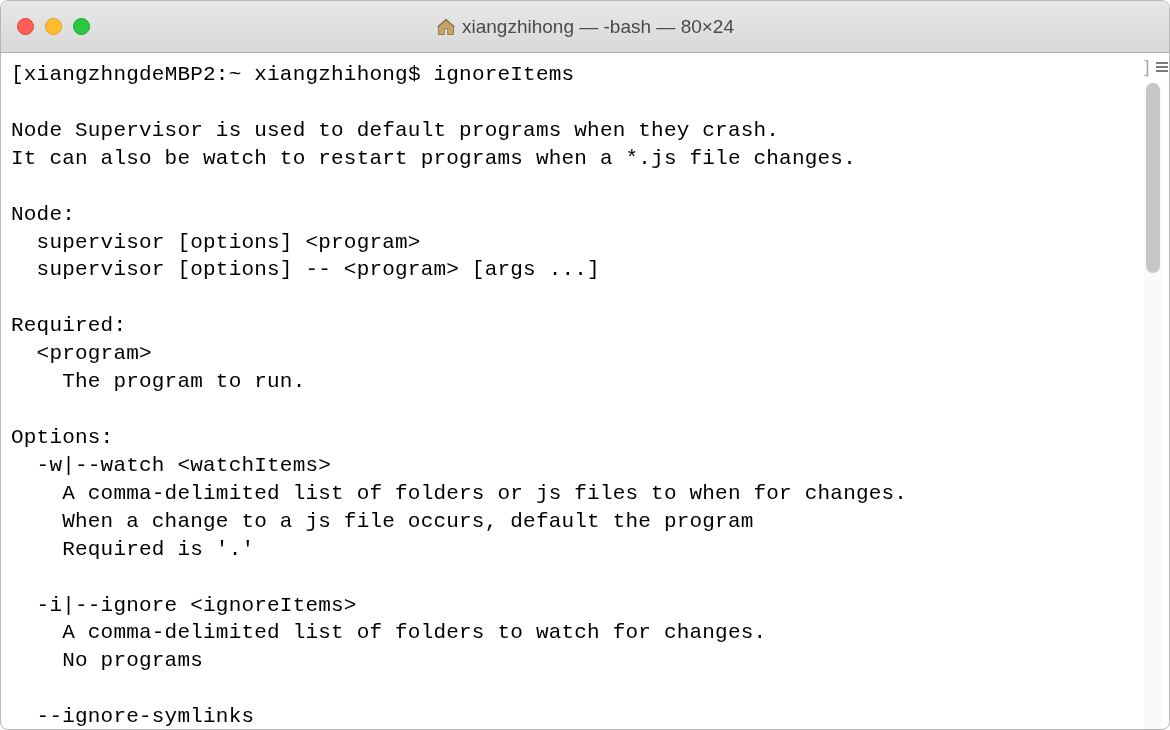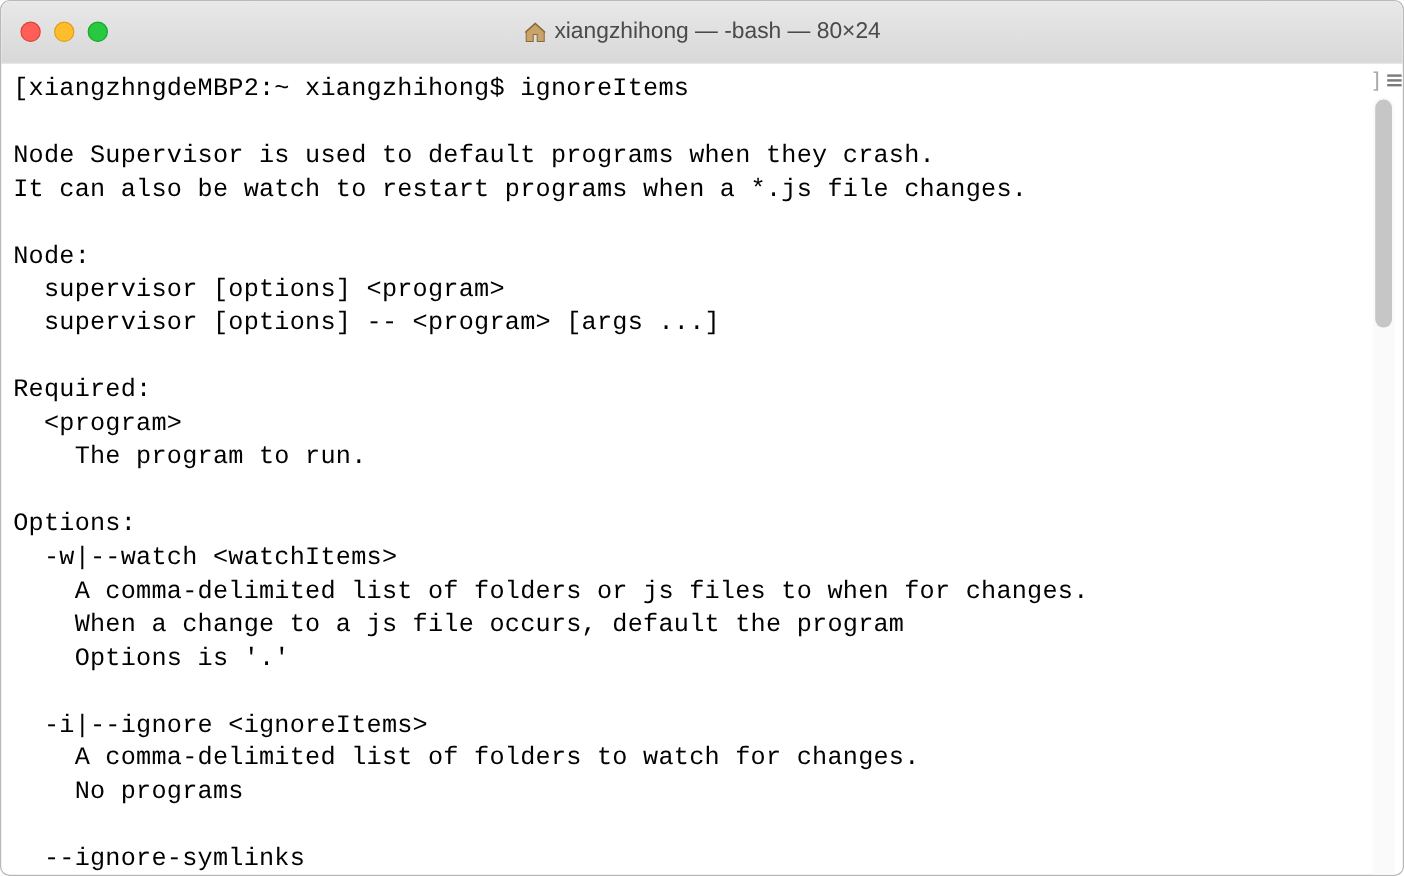--- a/index.html
+++ b/index.html
@@ -140,21 +140,21 @@
 <span>  supervisor [options] -- &lt;program&gt; [args ...]</span>
 <span></span>
 <span>Required:</span>
 <span>  &lt;program&gt;</span>
 <span>    The program to run.</span>
 <span></span>
 <span>Options:</span>
 <span>  -w|--watch &lt;watchItems&gt;</span>
 <span>    A comma-delimited list of folders or js files to when for changes.</span>
 <span>    When a change to a js file occurs, default the program</span>
-<span>    Options is '.'</span>
+<span>    Required is '.'</span>
 <span></span>
 <span>  -i|--ignore &lt;ignoreItems&gt;</span>
 <span>    A comma-delimited list of folders to watch for changes.</span>
 <span>    No programs</span>
 <span></span>
 <span>  --ignore-symlinks</span></div>
 
   <div class="right-gutter">
     <div class="gutter-top">
       <span class="bracket">]</span>

